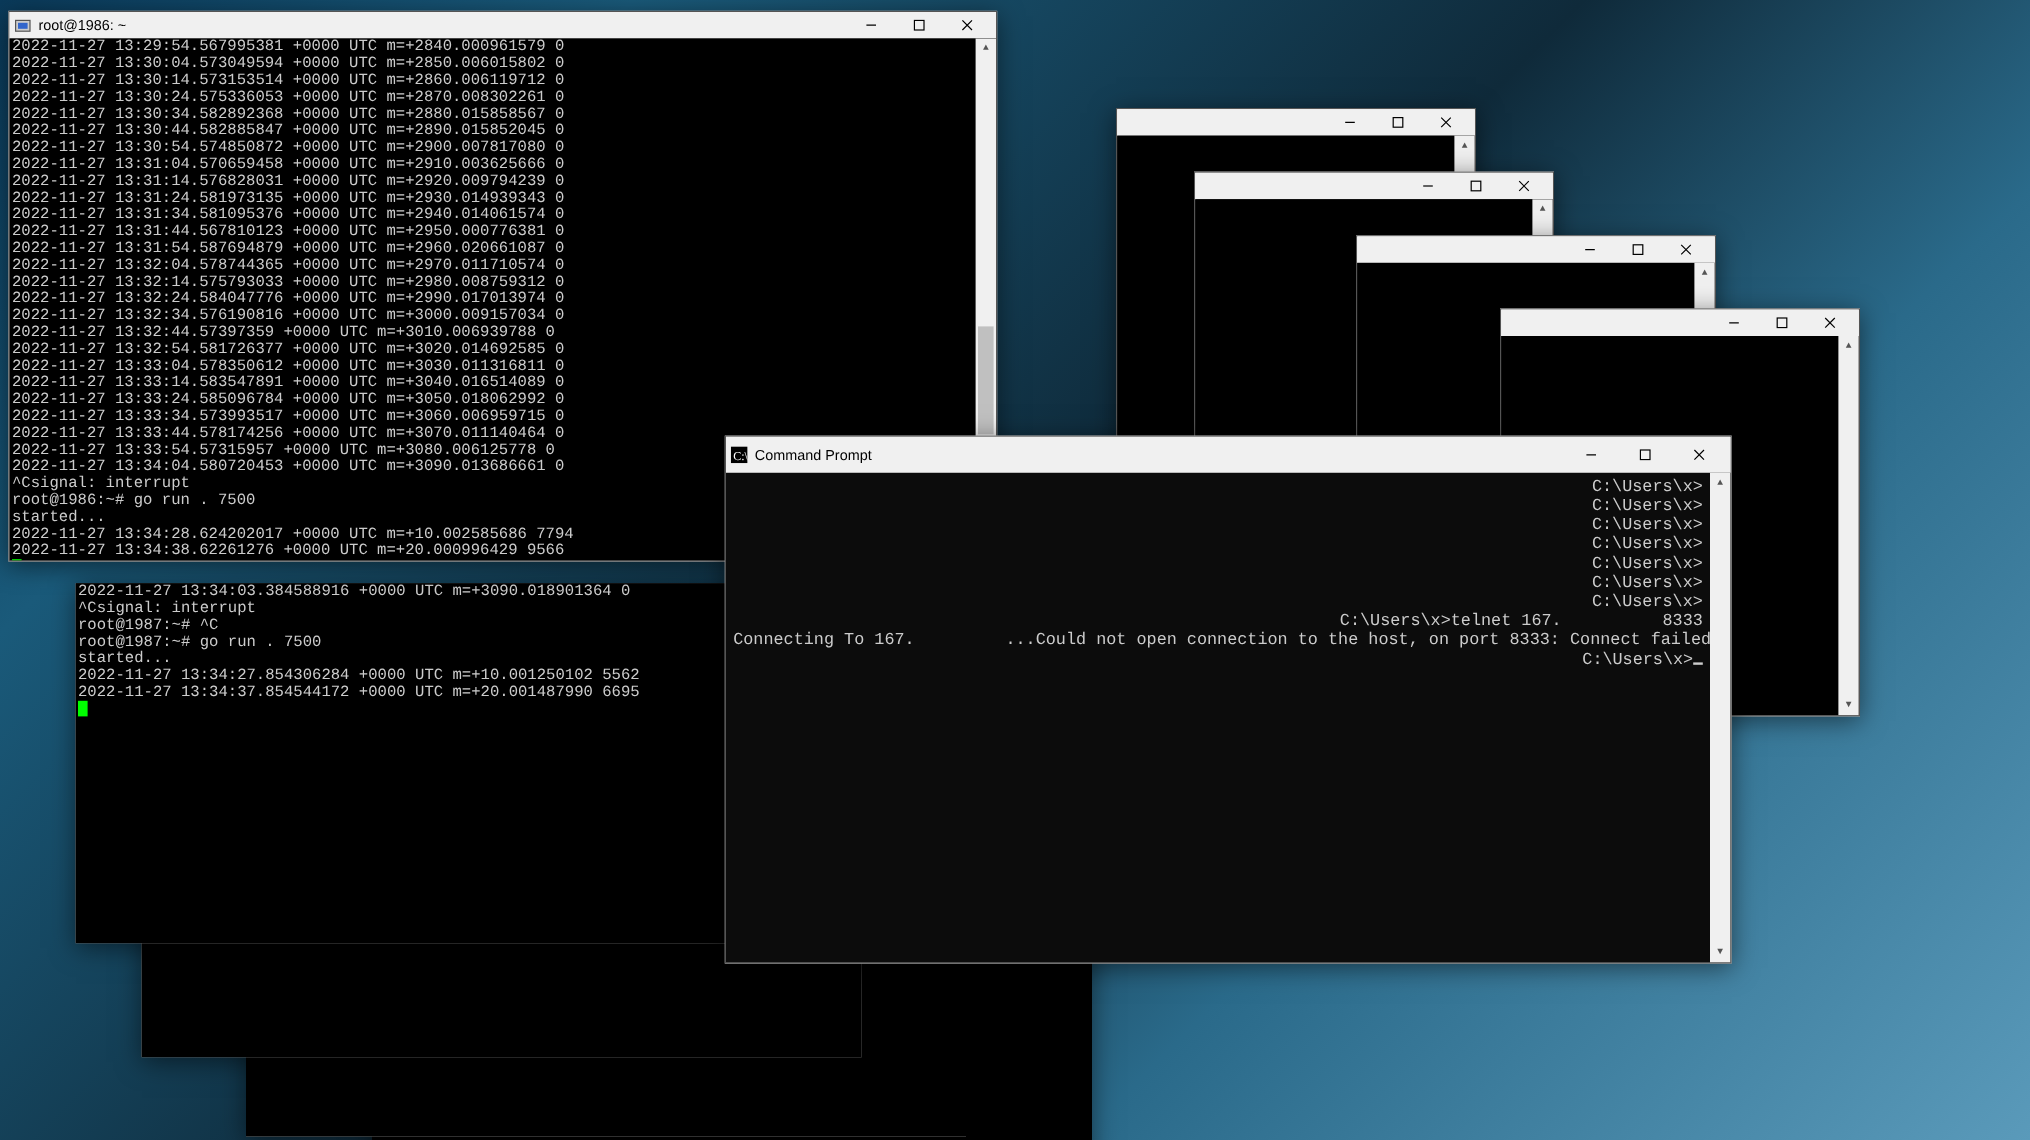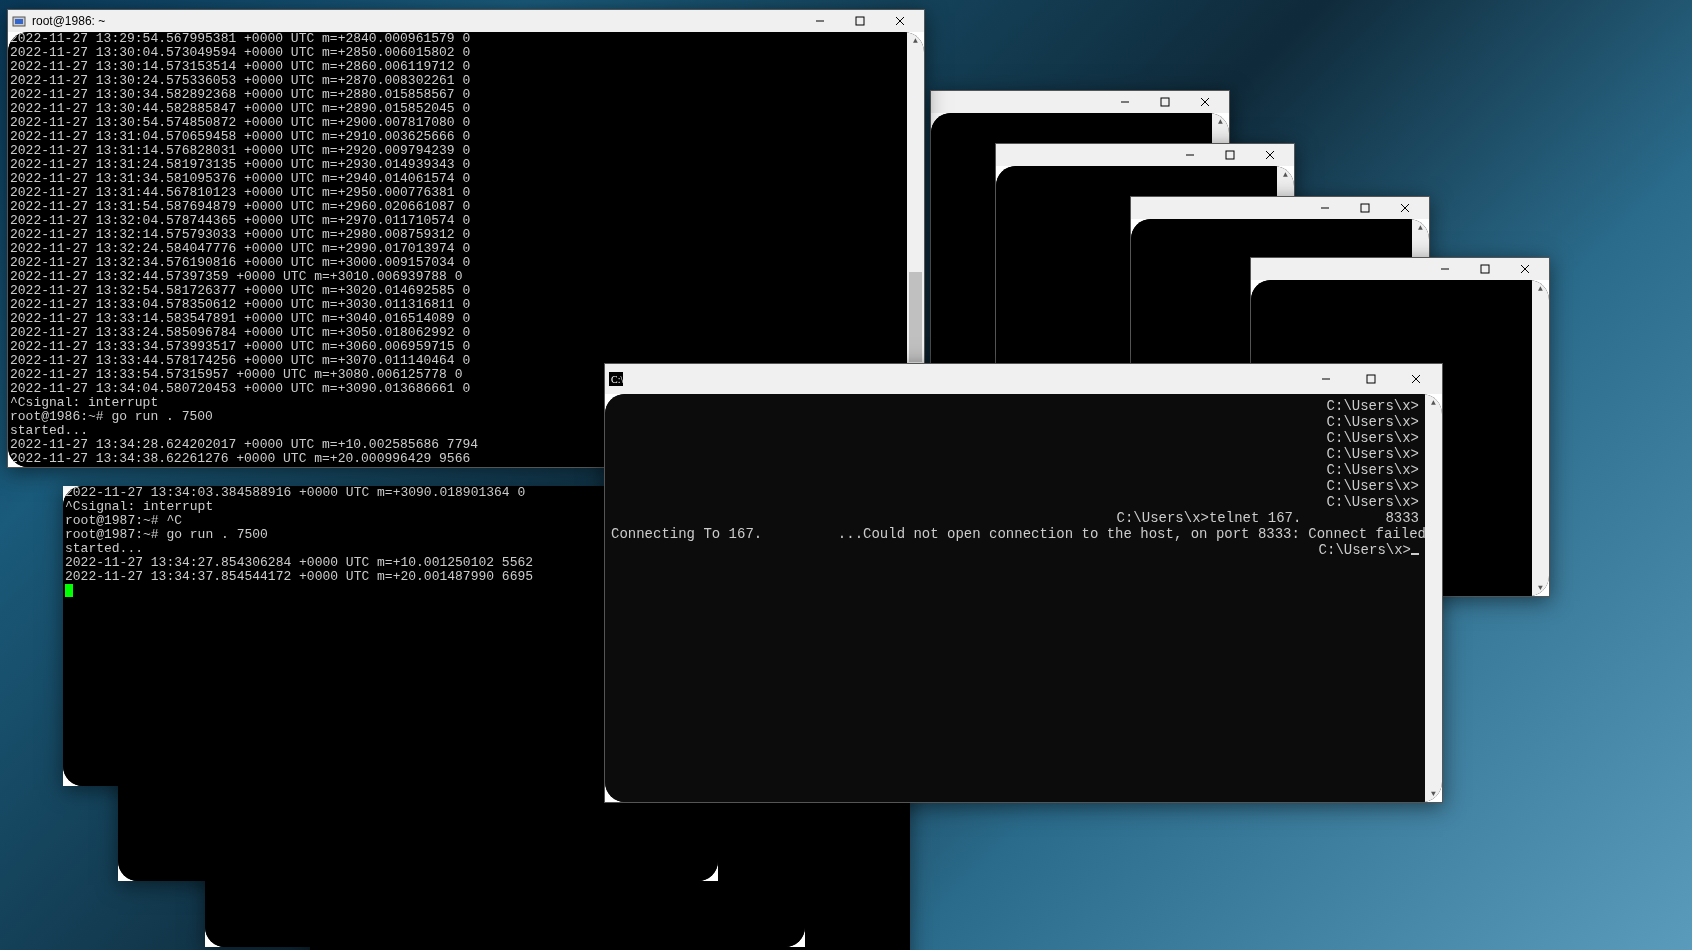--- a/index.html
+++ b/index.html
@@ -31,21 +31,21 @@
   .titlebar .tb-icon { width: 14px; height: 14px; margin-right: 6px; display:flex;align-items:center;justify-content:center; }
   .titlebar .tb-title { flex: 1 1 auto; white-space: nowrap; overflow: hidden; }
   .winbtns { display: flex; gap: 0; margin-left:auto; }
   .winbtn {
     width: 40px; height: 22px;
     display:flex; align-items:center; justify-content:center;
     font-family:'Segoe UI',sans-serif; font-size:10px; color:#000;
   }
   .winbtn svg { width:10px; height:10px; stroke:#000; stroke-width:1; fill:none; }
   .body-area {
-    flex:1 1 auto; background:#000; position:relative; overflow:hidden; display:flex;border-radius:20px;
+    flex:1 1 auto; background:#000; position:relative; overflow:hidden; display:flex;
   }
   .term {
     flex:1 1 auto;
     background:#000;
     color:#ccc;
     font-family: Consolas, 'Courier New', monospace;
     font-size: 13px;
     line-height: 14px;
     white-space: pre;
     padding: 0 2px;
@@ -202,21 +202,21 @@
   <div class="body-area">
     <div class="term" id="t3"><span class="line">root@1989:~# go run . 7500</span><span class="line">started...</span><span class="line">2022-11-27 13:34:27.482273816 +0000 UTC m=+10.002459140 9943</span><span class="line">2022-11-27 13:34:37.481348785 +0000 UTC m=+20.001534108 13417</span><span class="line"><span class="green-block"></span></span></div>
   </div>
 </div>
 <div class="win" style="left:63px; top:486px; width:700px; height:300px; border:none;">
   <div class="body-area">
     <div class="term" id="t2"><span class="line">2022-11-27 13:34:03.384588916 +0000 UTC m=+3090.018901364 0</span><span class="line">^Csignal: interrupt</span><span class="line">root@1987:~# ^C</span><span class="line">root@1987:~# go run . 7500</span><span class="line">started...</span><span class="line">2022-11-27 13:34:27.854306284 +0000 UTC m=+10.001250102 5562</span><span class="line">2022-11-27 13:34:37.854544172 +0000 UTC m=+20.001487990 6695</span><span class="line"><span class="green-block"></span></span></div>
   </div>
 </div>
 
-<div class="win" style="left:7px; top:9px; width:918px; height:459px;">
+<div class="win" style="left:7px; top:9px; width:824px; height:459px;">
   <div class="titlebar">
     <span class="tb-icon">
       <svg viewBox="0 0 14 14">
           <rect x="1" y="3" width="12" height="9" fill="#ccc" stroke="#555"></rect>
           <rect x="3" y="5" width="8" height="5" fill="#36c"></rect>
         </svg>
     </span>
     <span class="tb-title">root@1986: ~</span>
     <div class="winbtns">
       <div class="winbtn">
@@ -247,20 +247,21 @@
 </div>
 
 <div class="win" style="left:604px; top:363px; width:839px; height:440px;">
   <div class="titlebar cmdtitle">
     <span class="tb-icon">
       <svg viewBox="0 0 14 14">
           <rect x="0" y="0" width="14" height="14" fill="#000"></rect>
           <text x="2" y="11" font-size="10" fill="#fff" font-family="Consolas">C:\</text>
         </svg>
     </span>
+    <span class="tb-title">Command Prompt</span>
     <div class="winbtns">
       <div class="winbtn">
           <svg viewBox="0 0 10 10">
             <path d="M1 5 H9"></path>
           </svg>
         </div>
       <div class="winbtn">
           <svg viewBox="0 0 10 10">
             <rect x="1" y="1" width="8" height="8"></rect>
           </svg>

